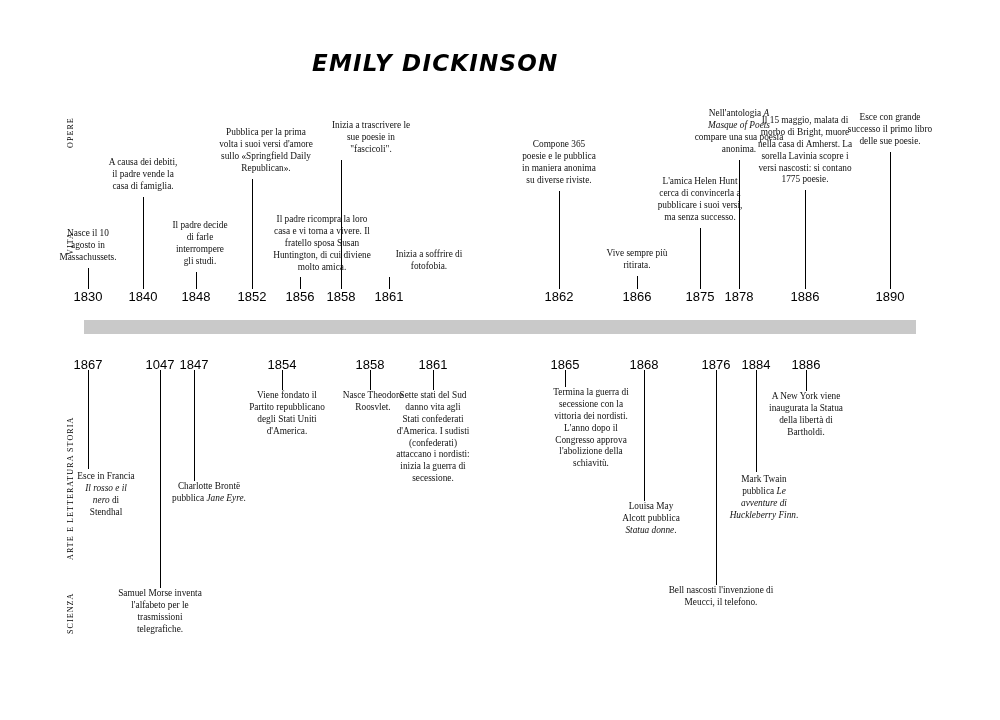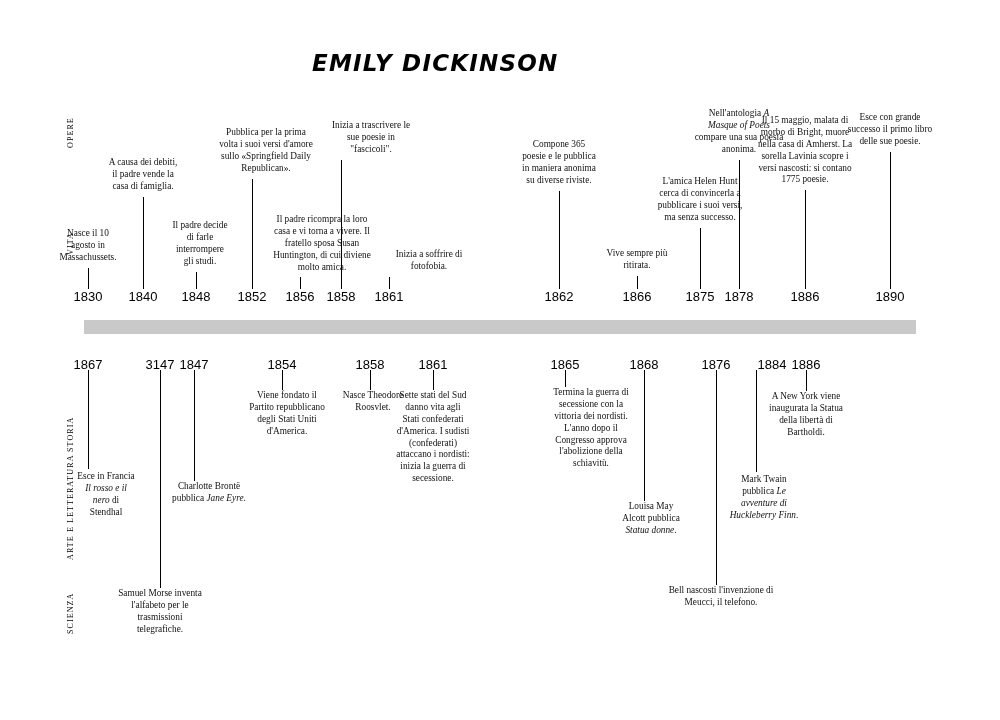--- a/index.html
+++ b/index.html
@@ -138,21 +138,21 @@
       <div class="ev" style="left: 805px; width: 96px; top: 115px;">Il 15 maggio, malata di morbo di Bright, muore nella casa di Amherst. La sorella Lavinia scopre i versi nascosti: si contano 1775 poesie.</div>
       <div class="tick" style="left: 890px; top: 152px; height: 137px;"></div>
       <div class="year" style="left: 890px; top: 289px;">1890</div>
       <div class="ev" style="left: 890px; width: 90px; top: 112px;">Esce con grande successo il primo libro delle sue poesie.</div>
     </div>
   <div id="events-below">
       <div class="tick" style="left: 88px; top: 370px; height: 99px;"></div>
       <div class="year" style="left: 88px; top: 357px;">1867</div>
       <div class="ev" style="left: 106px; width: 58px; top: 471px;">Esce in Francia <i>Il rosso e il nero</i> di Stendhal</div>
       <div class="tick" style="left: 160px; top: 370px; height: 218px;"></div>
-      <div class="year" style="left: 160px; top: 357px;">3147</div>
+      <div class="year" style="left: 160px; top: 357px;">1047</div>
       <div class="ev" style="left: 160px; width: 92px; top: 588px;">Samuel Morse inventa l'alfabeto per le trasmissioni telegrafiche.</div>
       <div class="tick" style="left: 194px; top: 370px; height: 111px;"></div>
       <div class="year" style="left: 194px; top: 357px;">1847</div>
       <div class="ev" style="left: 209px; width: 78px; top: 481px;">Charlotte Brontë pubblica <i>Jane Eyre</i>.</div>
       <div class="tick" style="left: 282px; top: 370px; height: 20px;"></div>
       <div class="year" style="left: 282px; top: 357px;">1854</div>
       <div class="ev" style="left: 287px; width: 76px; top: 390px;">Viene fondato il Partito repubblicano degli Stati Uniti d'America.</div>
       <div class="tick" style="left: 370px; top: 370px; height: 20px;"></div>
       <div class="year" style="left: 370px; top: 357px;">1858</div>
       <div class="ev" style="left: 373px; width: 62px; top: 390px;">Nasce Theodore Roosvlet.</div>
@@ -162,20 +162,20 @@
       <div class="tick" style="left: 565px; top: 370px; height: 17px;"></div>
       <div class="year" style="left: 565px; top: 357px;">1865</div>
       <div class="ev" style="left: 583px; width: 82px; top: 387px; margin-left: 8px;">Termina la guerra di secessione con la vittoria dei nordisti. L'anno dopo il Congresso approva l'abolizione della schiavitù.</div>
       <div class="tick" style="left: 644px; top: 370px; height: 131px;"></div>
       <div class="year" style="left: 644px; top: 357px;">1868</div>
       <div class="ev" style="left: 651px; width: 66px; top: 501px;">Louisa May Alcott pubblica <i>Statua donne</i>.</div>
       <div class="tick" style="left: 716px; top: 370px; height: 215px;"></div>
       <div class="year" style="left: 716px; top: 357px;">1876</div>
       <div class="ev" style="left: 721px; width: 106px; top: 585px;">Bell nascosti l'invenzione di Meucci, il telefono.</div>
       <div class="tick" style="left: 756px; top: 370px; height: 102px;"></div>
-      <div class="year" style="left: 756px; top: 357px; margin-left: 16px;">1884</div>
+      <div class="year" style="left: 756px; top: 357px;">1884</div>
       <div class="ev" style="left: 764px; width: 72px; top: 474px;">Mark Twain pubblica <i>Le avventure di Huckleberry Finn</i>.</div>
       <div class="tick" style="left: 806px; top: 370px; height: 21px;"></div>
       <div class="year" style="left: 806px; top: 357px;">1886</div>
       <div class="ev" style="left: 806px; width: 78px; top: 391px;">A New York viene inaugurata la Statua della libertà di Bartholdi.</div>
     </div>
 
 </div>
 
 </body></html>

